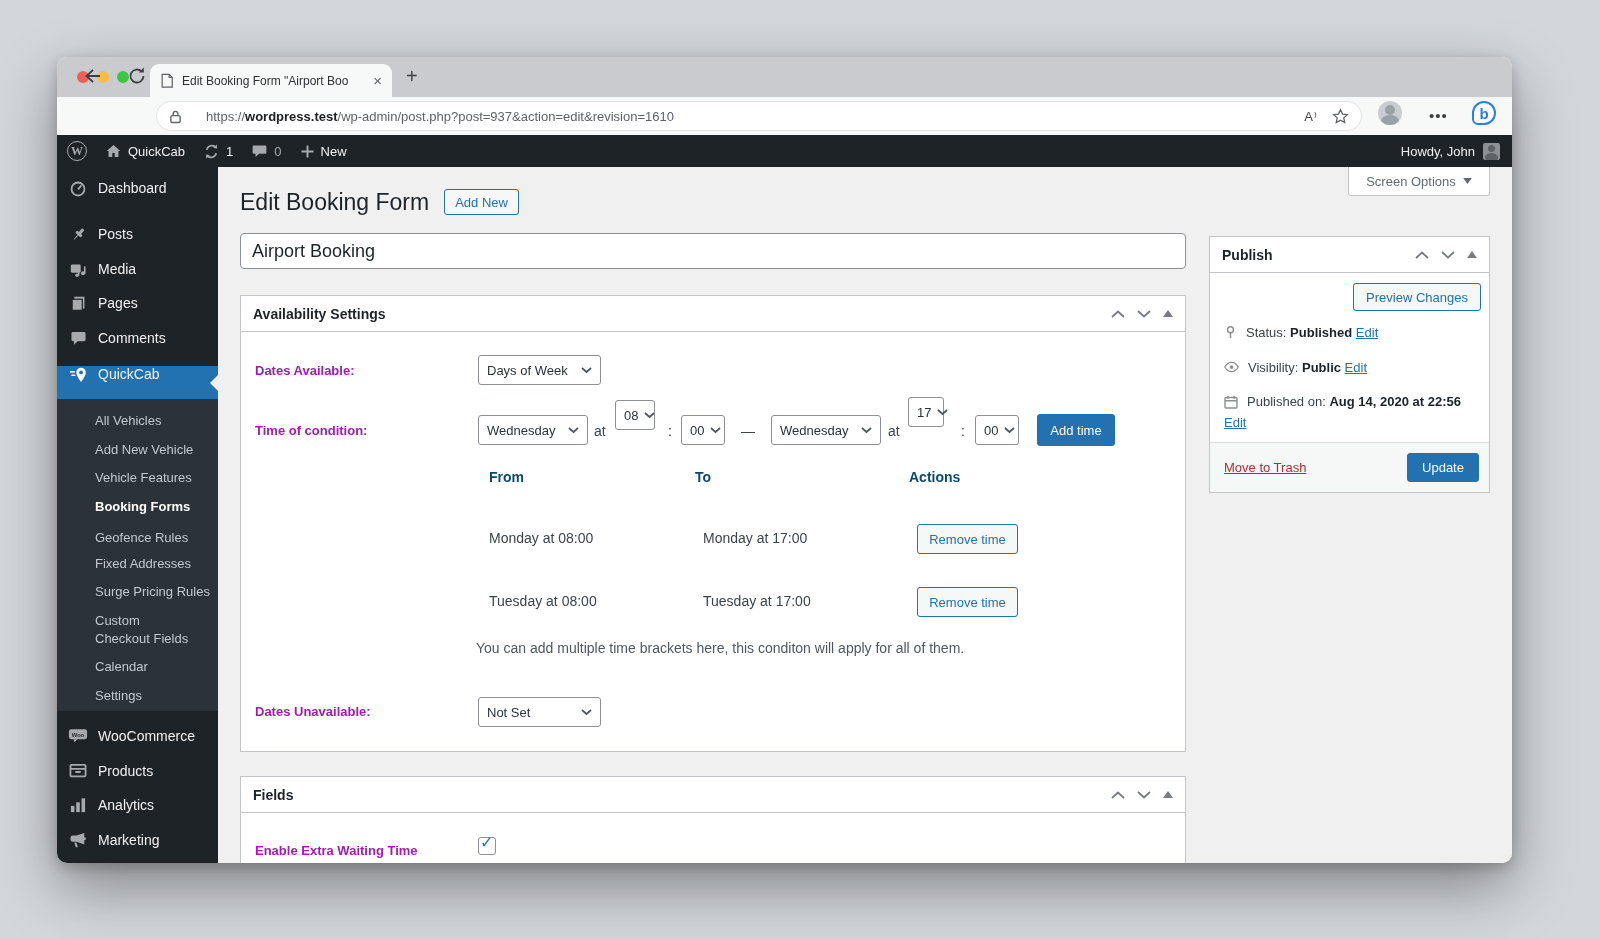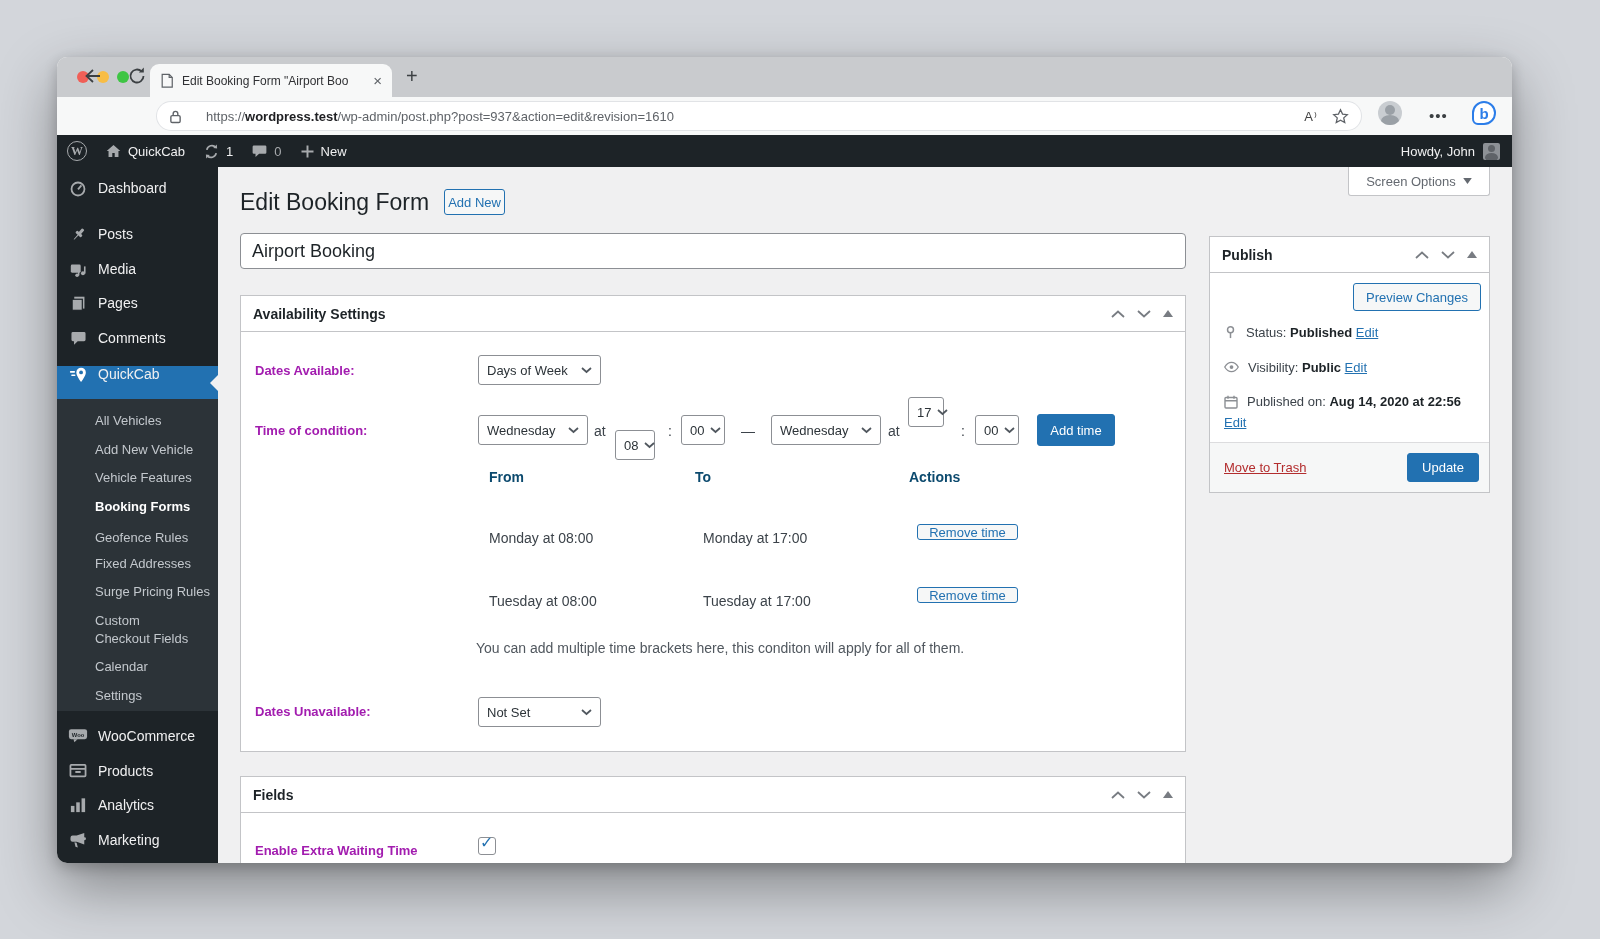--- a/index.html
+++ b/index.html
@@ -49,21 +49,21 @@
   .smenu-item{position:absolute;left:0;width:161px;padding-left:38px;box-sizing:border-box;font-size:13px;line-height:18px;color:#c3c8cd;cursor:pointer}
   .smenu-item.current{color:#fff;font-weight:bold}
   .main{position:absolute;left:161px;top:0;right:0;bottom:0;background:#f0f0f1}
   
   .screen-options{position:absolute;left:1130px;top:0;width:142px;height:29px;background:#fff;border:1px solid #c3c4c7;border-top:none;border-radius:0 0 3px 3px;color:#646970;font-size:13px;display:flex;align-items:center;justify-content:center;gap:7px;box-sizing:border-box;cursor:pointer}
   .h1row{position:absolute;left:22px;top:20px;display:flex;align-items:center;gap:15px}
   h1{font-size:23px;font-weight:400;color:#1d2327;margin:0;line-height:30px}
   .btn{display:inline-flex;align-items:center;justify-content:center;font-size:13px;border-radius:3px;box-sizing:border-box;cursor:pointer;font-family:inherit}
   .btn-outline{background:#f6f7f7;border:1px solid #2271b1;color:#2271b1}
   .btn-primary{background:#2271b1;border:1px solid #2271b1;color:#fff}
-  .addnew{height:26px;padding:0 3px}
+  .addnew{height:26px;padding:0 10px}
   .title-input{position:absolute;left:22px;top:66px;width:946px;height:36px;box-sizing:border-box;border:1px solid #8c8f94;border-radius:4px;padding:0 11px;font-size:18px;color:#1d2327;background:#fff;font-family:inherit;outline:none}
   .postbox{position:absolute;background:#fff;border:1px solid #c3c4c7;box-sizing:border-box}
   .pbx-head{height:36px;border-bottom:1px solid #c3c4c7;display:flex;align-items:center;padding:0 12px;box-sizing:border-box}
   .pbx-title{font-size:14px;font-weight:bold;color:#1d2327}
   .pbx-icons{margin-left:auto;display:flex;align-items:center;gap:12px;color:#787c82}
   .pbx-icons span{display:flex;cursor:pointer}
   .availability{left:22px;top:128px;width:946px;height:457px}
   .fields-box{left:22px;top:609px;width:946px;height:190px}
   .publish-box{left:991px;top:69px;width:281px;height:257px}
   .flabel{position:absolute;font-size:13px;font-weight:bold;color:#a21caf}
@@ -78,21 +78,21 @@
   
   .prow{position:absolute;left:14px;display:flex;align-items:flex-start;gap:9px;font-size:13px;color:#3c434a}
   .prow .pic{color:#8c8f94;display:flex;margin-top:1px}
   .prow b{color:#1d2327}
   .plink{color:#2271b1;text-decoration:underline;cursor:pointer}
   .pbx-foot{position:absolute;left:0;right:0;bottom:0;height:50px;background:#f6f7f7;border-top:1px solid #dcdcde;box-sizing:border-box}
   .trash{position:absolute;left:14px;top:17px;font-size:13px;color:#b32d2e;text-decoration:underline;cursor:pointer}
   .preview-btn{position:absolute;left:143px;top:46px;width:128px;height:28px}
   .update-btn{position:absolute;right:10px;top:10px;width:72px;height:29px;font-weight:400}
   .addtime-btn{position:absolute;left:796px;top:118px;width:78px;height:32px}
-  .rm-btn{position:absolute;width:101px;height:16px}
+  .rm-btn{position:absolute;width:101px;height:30px}
   svg{display:block}
 </style>
 </head>
 <body>
 
 <svg width="0" height="0" style="position:absolute">
   <defs>
     <symbol id="chev" viewBox="0 0 11 7">
         <path d="M1 1l4.5 4L10 1" fill="none" stroke="currentColor" stroke-width="1.7"></path>
       </symbol>
@@ -377,21 +377,21 @@
         </div>
 
         <span class="flabel" style="left:14px;top:127px">Time of condition:</span>
         <div class="sel" style="left:237px;top:119px;width:110px">
             <span>Wednesday</span>
             <svg width="11" height="7">
               <use href="#chev"></use>
             </svg>
           </div>
         <span class="sep" style="left:353px;top:127px">at</span>
-        <div class="sel" style="left:374px;top:134px;width:40px">
+        <div class="sel" style="left:374px;top:104px;width:40px">
             <span>08</span>
             <svg width="11" height="7">
               <use href="#chev"></use>
             </svg>
           </div>
         <span class="sep" style="left:427px;top:127px">:</span>
         <div class="sel" style="left:440px;top:119px;width:44px">
             <span>00</span>
             <svg width="11" height="7">
               <use href="#chev"></use>

